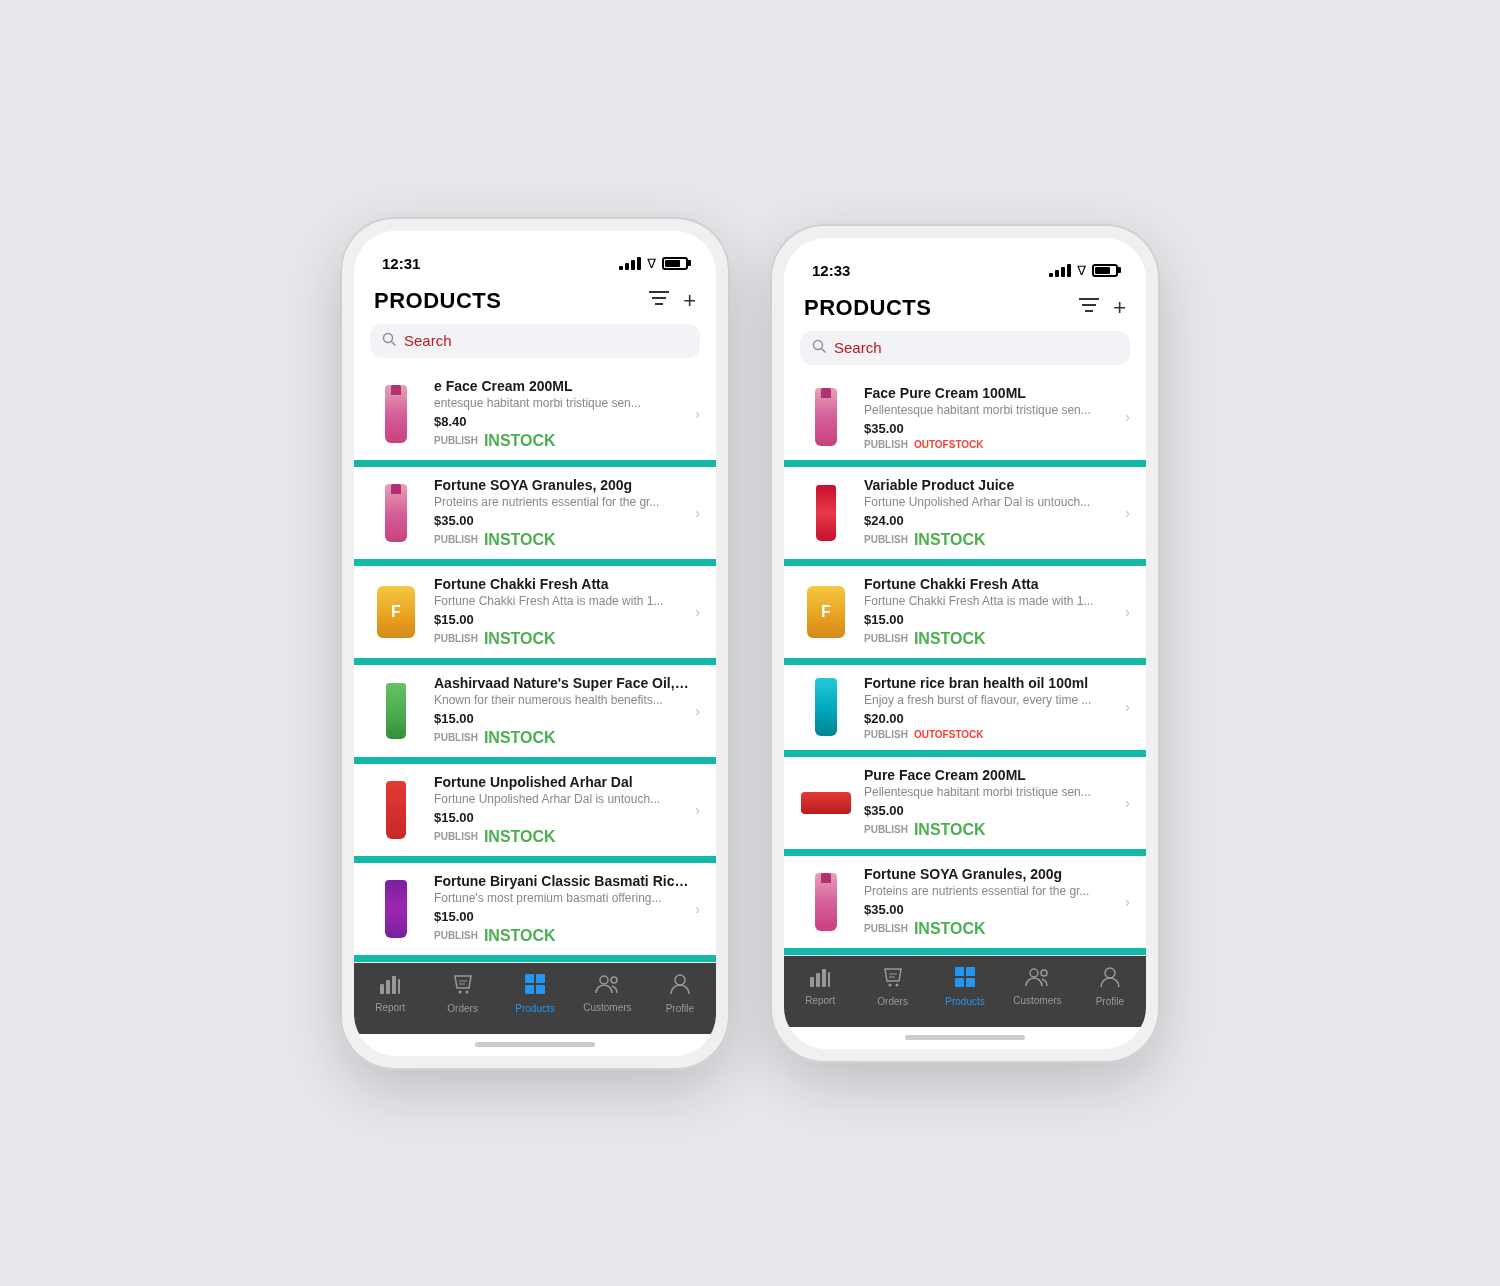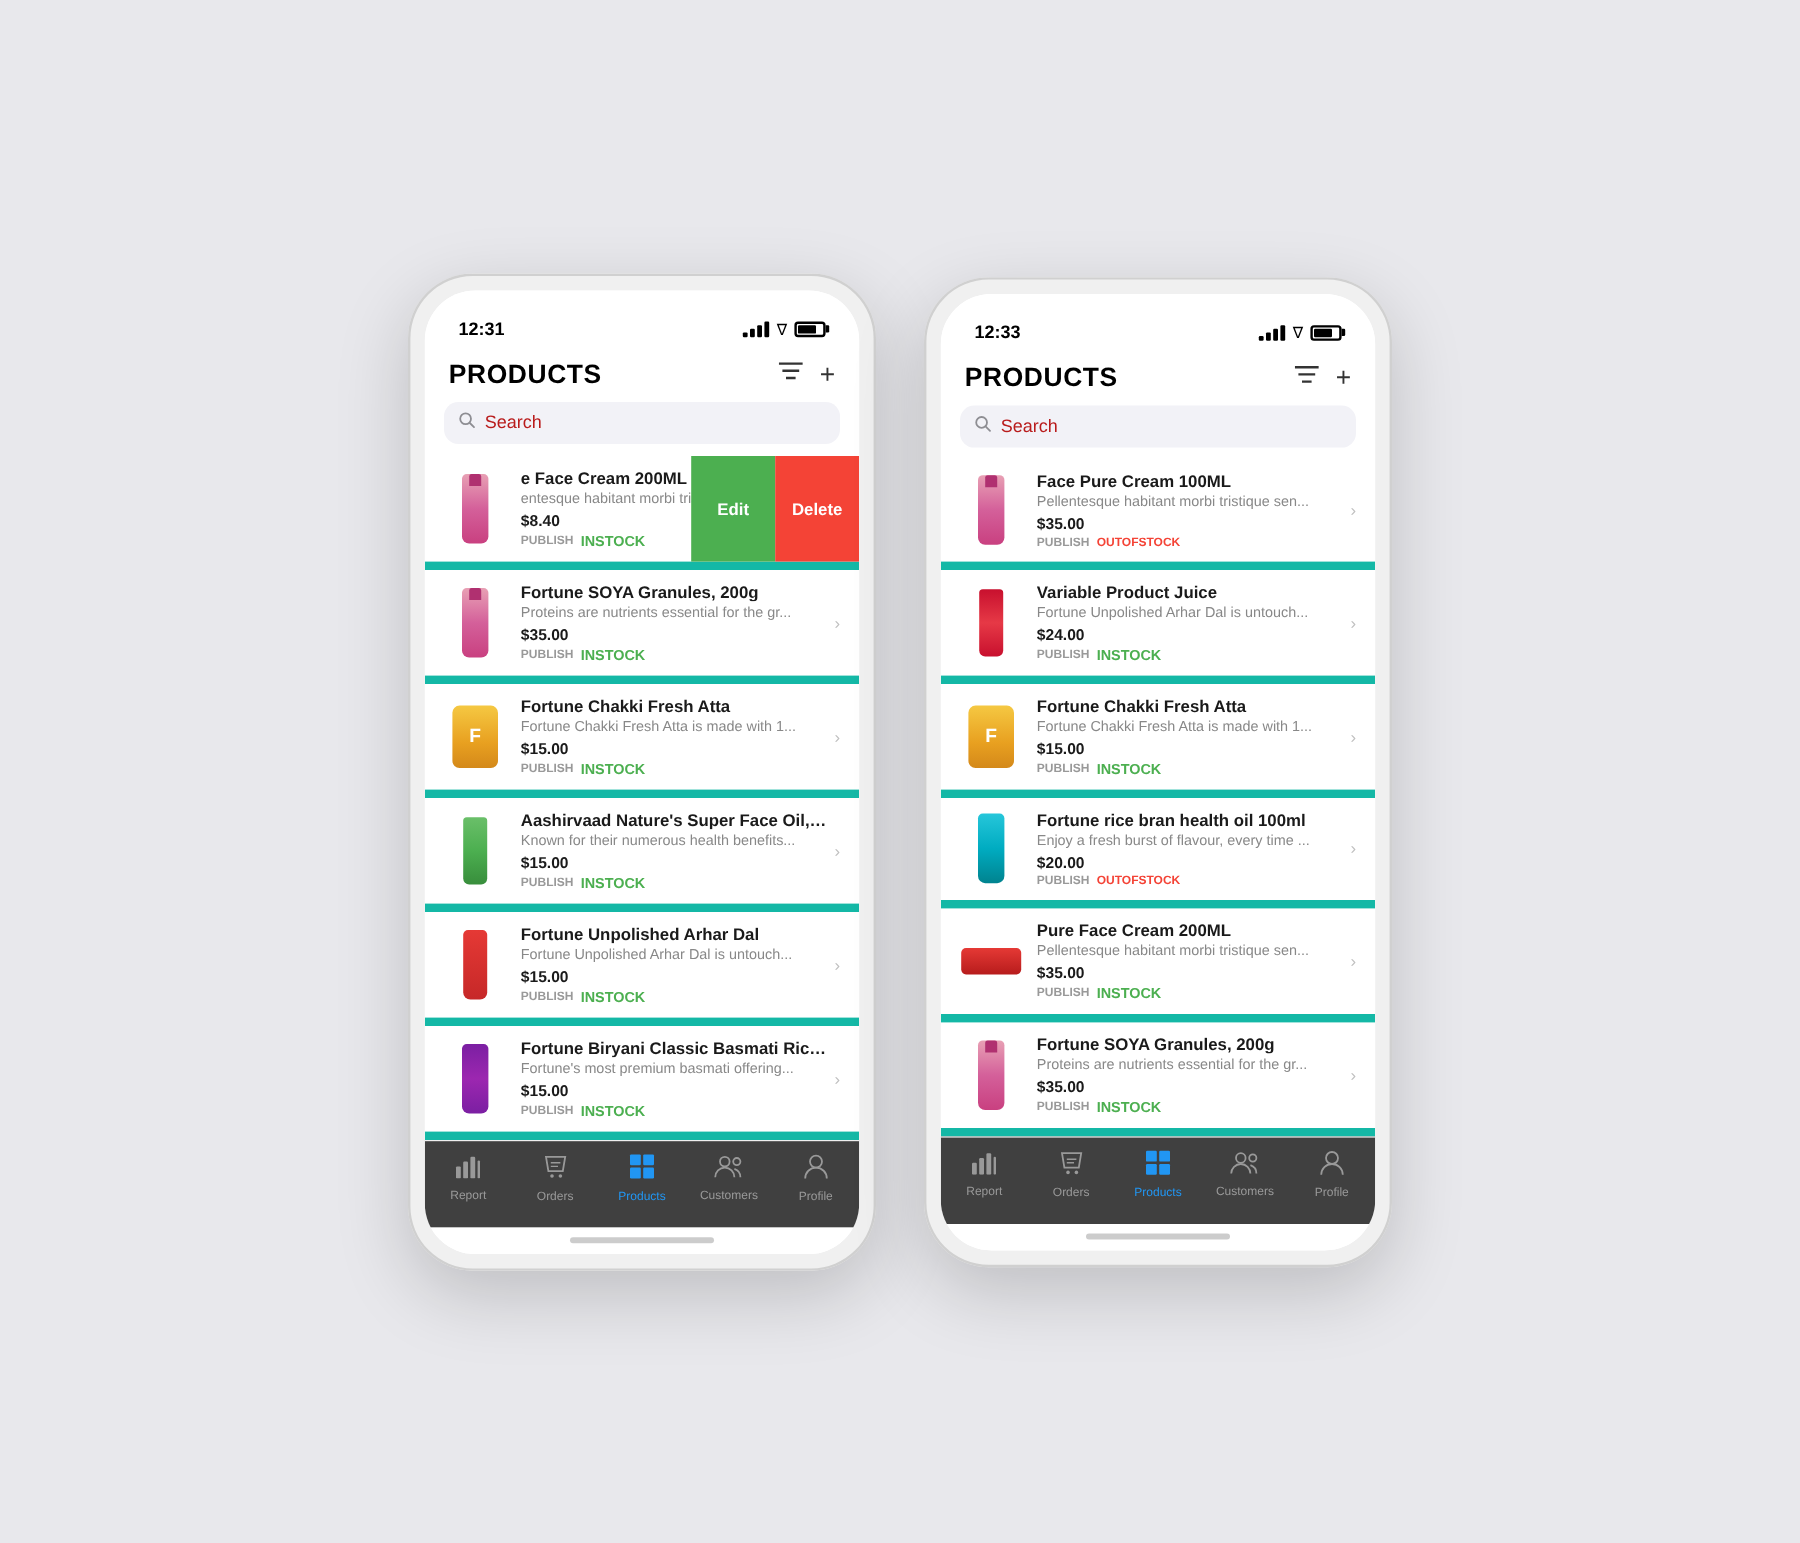--- a/index.html
+++ b/index.html
@@ -260,21 +260,21 @@
       gap: 6px;
       align-items: center;
     }
     .tag-publish {
       font-size: 10px;
       font-weight: 600;
       color: #999;
       text-transform: uppercase;
     }
     .tag-instock {
-      font-size: 12px;
+      font-size: 16px;
       font-weight: 700;
       color: #4caf50;
       text-transform: uppercase;
     }
     .tag-outofstock {
       font-size: 10px;
       font-weight: 700;
       color: #f44336;
       text-transform: uppercase;
     }
@@ -422,24 +422,20 @@
             <div class="product-name">e Face Cream 200ML</div>
             <div class="product-desc">entesque habitant morbi tristique sen...</div>
             <div class="product-price">$8.40</div>
             <div class="product-tags">
               <span class="tag-publish">PUBLISH</span>
               <span class="tag-instock">INSTOCK</span>
             </div>
           </div>
           <span class="chevron-right">›</span>
         </div>
-        <div class="swipe-actions">
-          <div class="swipe-btn swipe-edit">Edit</div>
-          <div class="swipe-btn swipe-delete">Delete</div>
-        </div>
       </div>
 
       <div class="product-item">
         <div class="product-image-placeholder">
           <div class="img-cream"></div>
         </div>
         <div class="product-info">
           <div class="product-name">Fortune SOYA Granules, 200g</div>
           <div class="product-desc">Proteins are nutrients essential for the gr...</div>
           <div class="product-price">$35.00</div>

